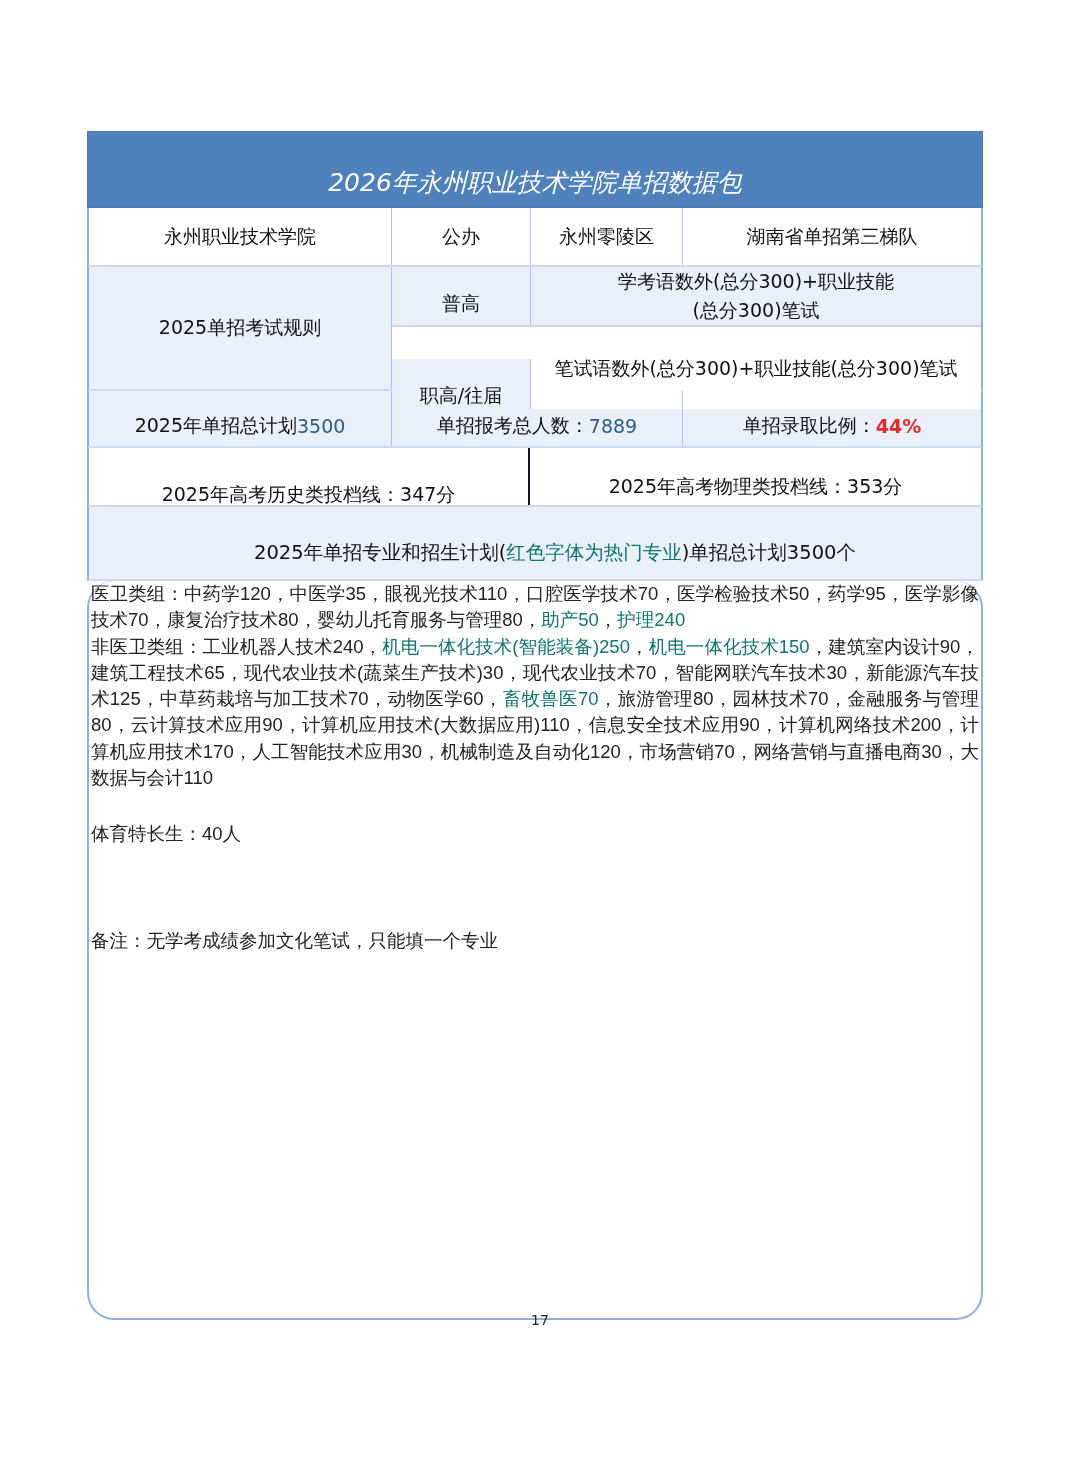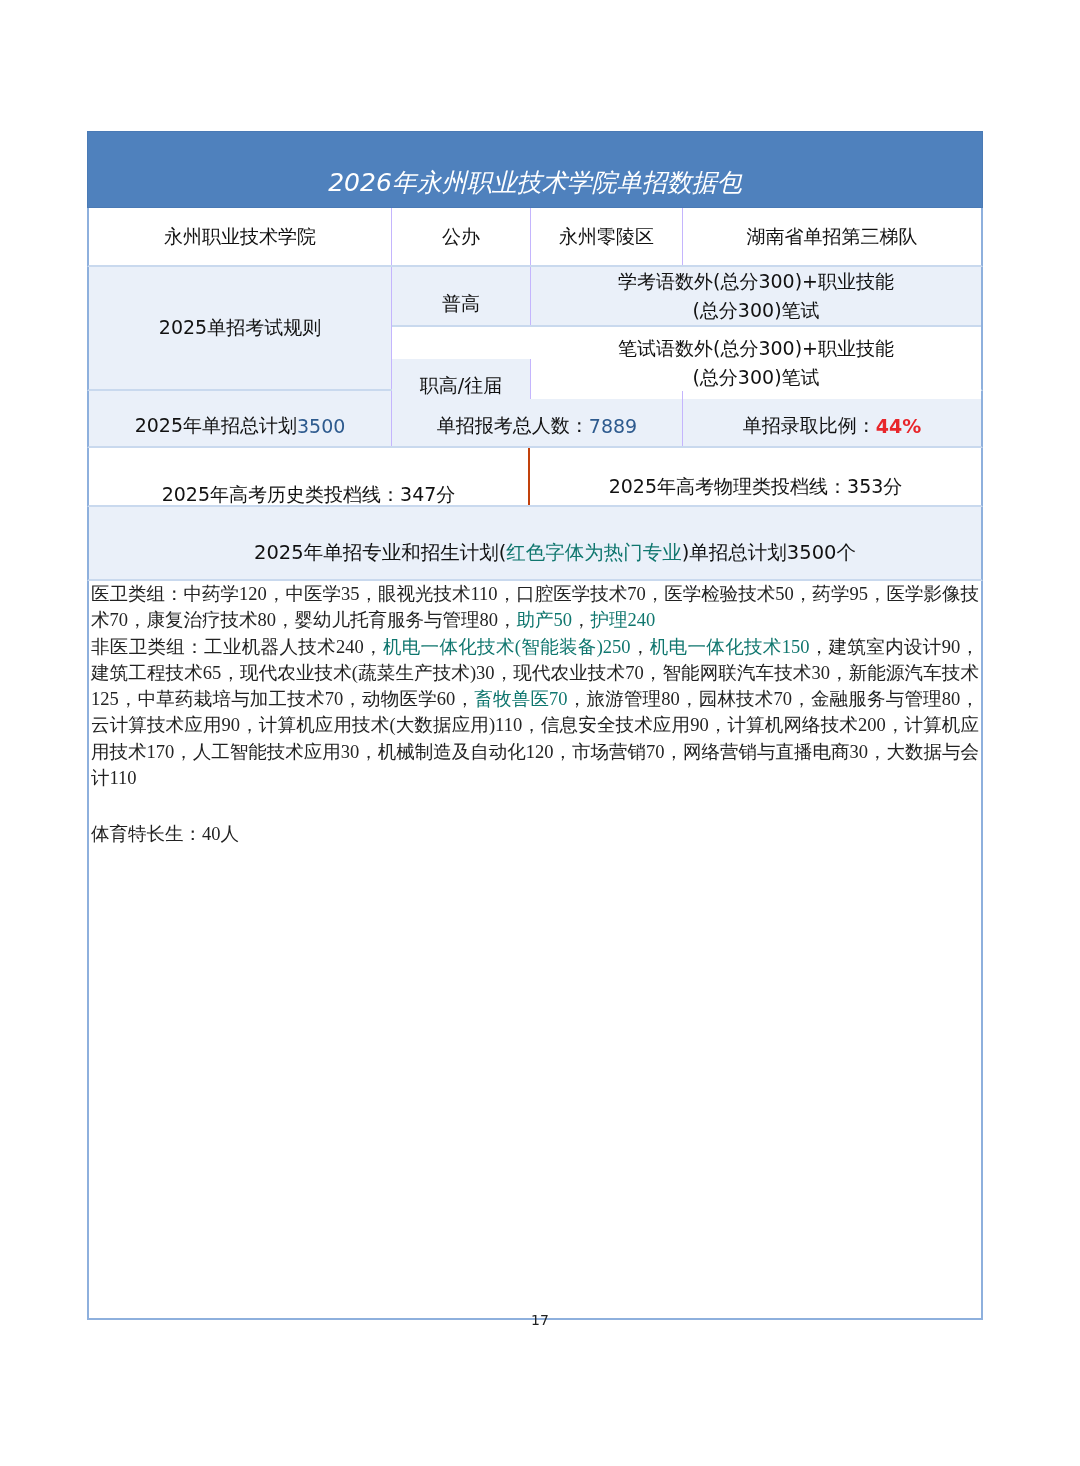--- a/index.html
+++ b/index.html
@@ -14,21 +14,21 @@
   .cell { box-sizing: border-box; display: flex; align-items: center; justify-content: center;
           font-size: 19px; text-align: center; border-right: 1px solid #c4b5fd; }
   .cell:last-child { border-right: none; }
   .light { background: #eaf0f9; }
   .white { background: #ffffff; }
   .num-blue { color: #2d5a8e; }
   .num-red { color: #e8262b; font-weight: bold; }
   .red { color: #0f766e; }
   .body-box { border-left: 2px solid #8eb0dd; border-right: 2px solid #8eb0dd; border-bottom: 2px solid #8eb0dd;
               height: 739px; box-sizing: border-box; padding: 0 2px;
-              font-family: Liberation Serif, serif; font-size: 18.5px; line-height: 26.3px; color: #222; }
+              font-family: Liberation Sans, sans-serif; font-size: 18.5px; line-height: 26.3px; color: #222; border-radius: 27px; }
   .body-box p { margin: 0; text-align: justify; }
   .gap1 { height: 30px; }
   .gap2 { height: 80px; }
   .page-num { position: absolute; left: 0; width: 1080px; top: 1312px; text-align: center; font-size: 14px; color: #222; }
 </style>
 </head>
 <body>
 
 <div class="sheet">
   <div class="title-bar">2026年永州职业技术学院单招数据包</div>
@@ -44,22 +44,22 @@
     <div class="cell light" style="width:303px;">2025单招考试规则</div>
     <div style="flex:1; display:flex; flex-direction:column;">
       <div style="display:flex; height:61px; border-bottom:2px solid #c9d9ee;">
         <div class="cell light" style="width:139px; padding-top:16px;">普高</div>
         <div class="cell light" style="flex:1; flex-direction:column; line-height:29px;">
           <span>学考语数外(总分300)+职业技能</span>
           <span>(总分300)笔试</span>
         </div>
       </div>
       <div style="display:flex; flex:1;">
-        <div class="cell light" style="width:139px; padding-top:14px;margin-top:32px;">职高/往届</div>
-        <div class="cell white" style="flex:1; flex-direction:column; line-height:29px;">
+        <div class="cell light" style="width:139px; padding-top:24px;margin-top:32px;">职高/往届</div>
+        <div class="cell white" style="flex:1; flex-direction:row; line-height:29px;">
           <span>笔试语数外(总分300)+职业技能</span>
           <span>(总分300)笔试</span>
         </div>
       </div>
     </div>
   </div>
 
   <div class="row light" style="height:57px;">
     <div class="cell" style="width:303px; padding-top:14px;">
       <span>2025年单招总计划</span>
@@ -69,21 +69,21 @@
       <span>单招报考总人数：</span>
         <span class="num-blue">7889</span>
     </div>
     <div class="cell" style="flex:1; padding-top:14px;">
       <span>单招录取比例：</span>
         <span class="num-red">44%</span>
     </div>
   </div>
 
   <div class="row white" style="height:59px;">
-    <div class="cell" style="width:441px; padding-top:36px; border-right:2px solid #c2410c;">2025年高考历史类投档线：347分</div>
+    <div class="cell" style="width:441px; padding-top:36px; border-right:2px solid #0f172a;">2025年高考历史类投档线：347分</div>
     <div class="cell" style="flex:1; padding-top:20px;">2025年高考物理类投档线：353分</div>
   </div>
 
   <div class="row light" style="height:74px;">
     <div class="cell" style="flex:1; padding-top:18px; padding-left:40px; font-size:19.5px;">
       <span>2025年单招专业和招生计划(</span>
         <span class="red">红色字体为热门专业</span>
         <span>)单招总计划3500个</span>
     </div>
   </div>
@@ -91,16 +91,17 @@
   <div class="body-box">
     <p>
       <span>医卫类组：</span><span>中药学120，中医学35，眼视光技术110，口腔医学技术70，医学检验技术50，药学95，医学影像技术70，康复治疗技术80，婴幼儿托育服务与管理80，</span><span class="red">助产50</span><span>，</span><span class="red">护理240</span>
     </p>
     <p>
       <span>非医卫类组：</span><span>工业机器人技术240，</span><span class="red">机电一体化技术(智能装备)250</span><span>，</span><span class="red">机电一体化技术150</span><span>，建筑室内设计90，建筑工程技术65，现代农业技术(蔬菜生产技术)30，现代农业技术70，智能网联汽车技术30，新能源汽车技术125，中草药栽培与加工技术70，动物医学60，</span><span class="red">畜牧兽医70</span><span>，旅游管理80，园林技术70，金融服务与管理80，云计算技术应用90，计算机应用技术(大数据应用)110，信息安全技术应用90，计算机网络技术200，计算机应用技术170，人工智能技术应用30，机械制造及自动化120，市场营销70，网络营销与直播电商30，大数据与会计110</span>
     </p>
     <div class="gap1"></div>
     <p>体育特长生：40人</p>
     <div class="gap2"></div>
+    <p>备注：无学考成绩参加文化笔试，只能填一个专业</p>
   </div>
 </div>
 
 <div class="page-num">17</div>
 
 </body></html>

